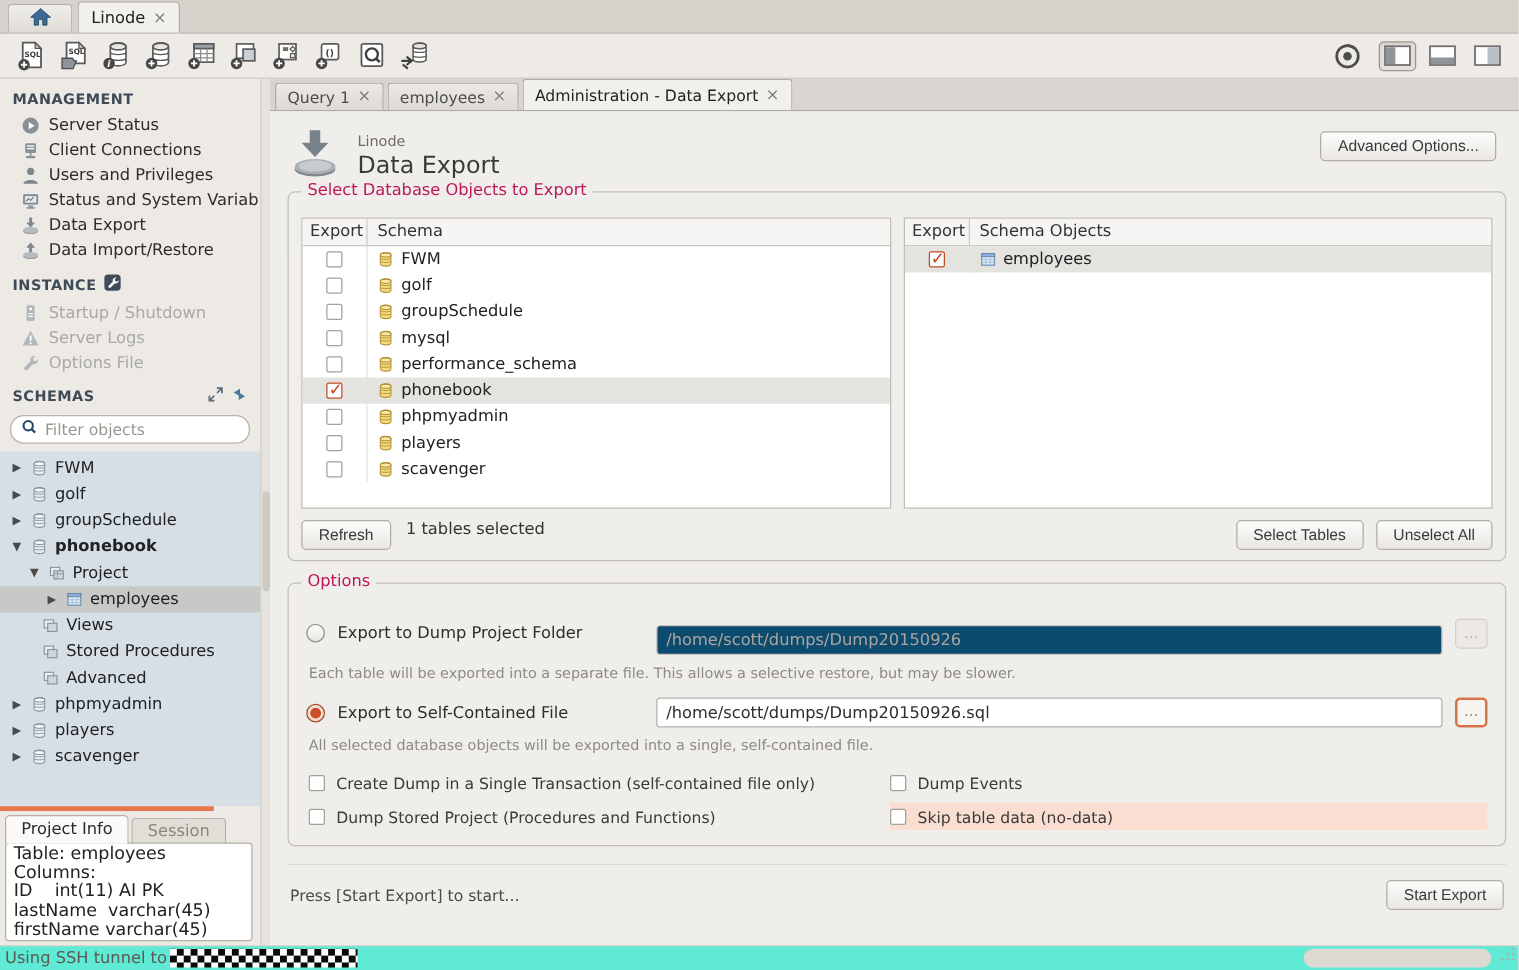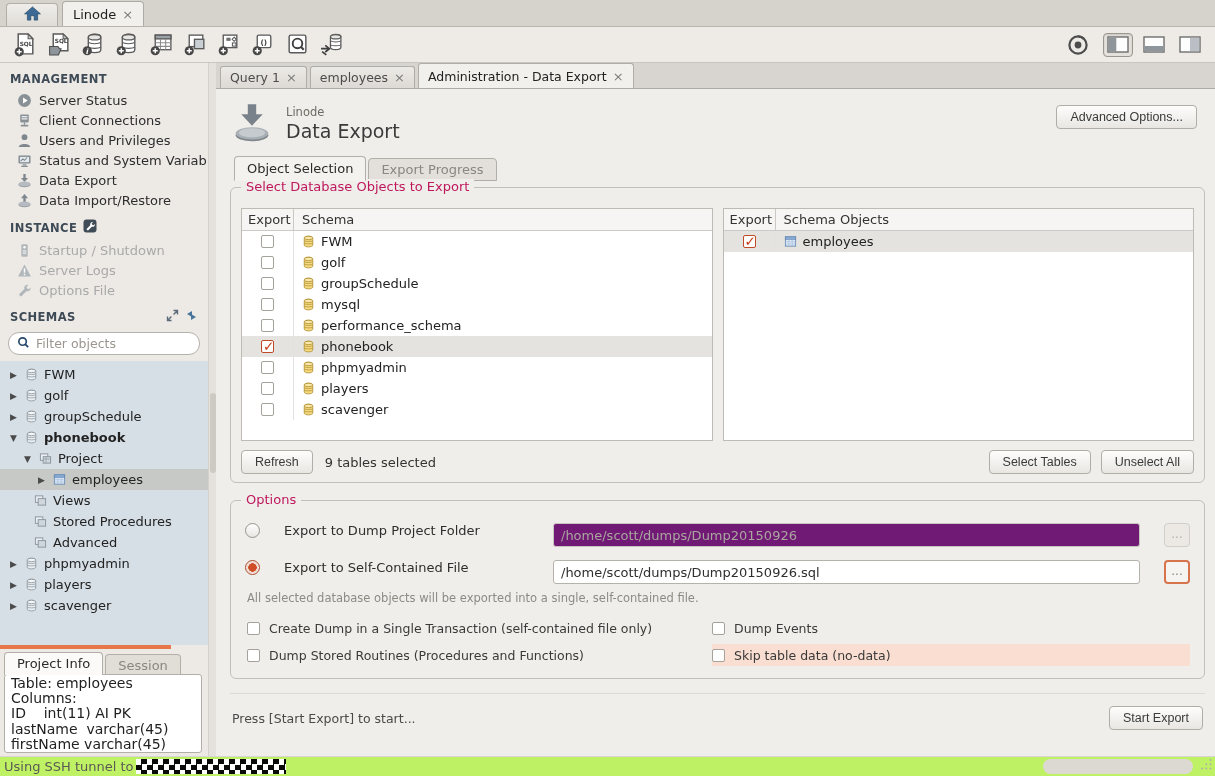--- a/index.html
+++ b/index.html
@@ -85,45 +85,45 @@
   .ohead .hc2 { flex:1; padding:3px 8px; font-size:13px; color:#333; }
   .orow { height:21px; display:flex; align-items:center; }
   .orow.sel { background:#e4e3e0; }
   .oc1 { width:52px; flex:none; display:flex; justify-content:center; align-self:stretch; align-items:center; border-right:1px solid #e3e1de; }
   .oc2 { flex:1; display:flex; align-items:center; gap:6px; padding-left:8px; font-size:13px; color:#222; }
 
   .box { width:13px; height:13px; border:1px solid #a5a19b; border-radius:2px; background:#fff; position:relative; flex:none; }
   .box.checked { border-color:#c04a26; }
   .box.checked::after { content:"✓"; position:absolute; left:1px; top:-3.5px; font-size:13.5px; font-weight:bold; color:#c63d16; }
 
-  .selrow { display:flex; align-items:center; margin-top:9px; gap:12px; }
+  .selrow { display:flex; margin-top:9px; gap:12px; }
   .selcount { font-size:13px; color:#333; }
   .rightbtns { margin-left:auto; display:flex; gap:10px; }
 
   
-  .optrow { display:flex; margin:10px 4px 0; gap:24px; }
+  .optrow { display:flex; align-items:center; margin:10px 4px 0; gap:10px; }
   .radio { width:15px; height:15px; border:1px solid #97938d; border-radius:50%; background:linear-gradient(#fefefe,#e8e6e2); flex:none; }
   .radio.selected { border-color:#a8492a; background:radial-gradient(circle at 50% 50%, #cf4d27 0 4px, #f0ded4 4.5px 6px, #f7ece5 6px); }
   .optlabel { font-size:13px; color:#2e2e2e; width:245px; flex:none; }
   .pathinput { flex:1; height:24px; border:1px solid #b5b1ab; border-radius:3px; background:#fff; font-family:inherit; font-size:13px; color:#2e2e2e; padding:0 7px; outline:none; }
-  .pathinput.disabled { background:#701a75; color:#aaa69f; border-color:#c8c4bf; }
+  .pathinput.disabled { background:#0c4a6e; color:#aaa69f; border-color:#c8c4bf;margin-top:11px; }
   .dots { width:26px; height:24px; border-radius:4px; font-size:12px; text-align:center; line-height:20px; flex:none; }
   .dots.disabled { background:#ece9e5; border:1px solid #d2cfca; color:#b3afa9; }
   .dots.focus { background:#f6f4f1; border:2px solid #d8744c; color:#8b8archive7f; color:#87837d; line-height:18px; }
   .hint { font-size:11.5px; color:#8d8a84; margin:7px 4px 0 6px; }
   .cbgrid { display:grid; grid-template-columns:465px 1fr; row-gap:5px; margin:12px 4px 4px 6px; }
   .cbitem { display:flex; align-items:center; gap:9px; height:22px; font-size:12.5px; color:#3a3a3a; }
   .cbitem.hl { background:#f9ded1; }
 
   .footerrow { display:flex; align-items:center; margin-top:14px; border-top:1px solid #dddad5; padding:12px 2px 0; flex:none; }
   .footnote { font-size:12.5px; color:#4a4a4a; }
   .startbtn { margin-left:auto; }
 
   
-  .statusbar { height:20px; background:#bef264; display:flex; align-items:center; padding-left:4px; flex:none; position:relative; border-top:1px solid #d8d5d0; }
+  .statusbar { height:20px; background:#5eead4; display:flex; align-items:center; padding-left:4px; flex:none; position:relative; border-top:1px solid #d8d5d0; }
   .statustext { font-size:13px; color:#5c5954; }
   .redacted { width:150px; height:15px; margin-left:2px; background:repeating-conic-gradient(#0a0a0a 0% 25%, #fdfdfd 0% 50%) 0 0 / 11px 11px; }
   .hscroll { position:absolute; right:22px; top:2px; width:150px; height:15px; background:#dcd9d3; border-radius:8px; }
   .grip { position:absolute; right:2px; bottom:2px; }
 </style>
 </head>
 <body>
 
 <div class="app">
 
@@ -559,24 +559,20 @@
                 <ellipse cx="20" cy="30.8" rx="15.5" ry="5.8" fill="#a9b0b5"></ellipse>
                 <ellipse cx="20" cy="30.2" rx="12.4" ry="4.3" fill="#c5cbcf"></ellipse>
               </svg></span>
           <div class="adtitles">
             <div class="adsub">Linode</div>
             <div class="adtitle">Data Export</div>
           </div>
           <button class="btn advbtn">Advanced Options...</button>
         </div>
 
-        <div class="subtabs">
-          <div class="subtab active"><span>Object Selection</span></div>
-          <div class="subtab inactive"><span>Export Progress</span></div>
-        </div>
 
         <div class="groupbox">
           <span class="gtitle">Select Database Objects to Export</span>
           <div class="tablesrow">
 
             <div class="otable">
               <div class="ohead">
                 <span class="hc1">Export</span>
                 <span class="hc2">Schema</span>
               </div>
@@ -714,58 +710,59 @@
                       <rect x="1.5" y="2" width="11" height="2.6" fill="#8fb3dd" stroke="#6b8bb5"></rect>
                       <path d="M5.2 4.6 V12 M8.9 4.6 V12 M1.5 7.2 h11 M1.5 9.6 h11" stroke="#a5bdd8" stroke-width="0.7"></path>
                     </svg>
                     <span>employees</span>
                   </span>
                 </div>
             </div>
           </div>
           <div class="selrow">
             <button class="btn">Refresh</button>
-            <span class="selcount">9 tables selected</span>
+            <span class="selcount">1 tables selected</span>
             <span class="rightbtns">
               <button class="btn">Select Tables</button>
               <button class="btn">Unselect All</button>
             </span>
           </div>
         </div>
 
         <div class="groupbox" style="margin-top:17px">
           <span class="gtitle">Options</span>
 
           <div class="optrow">
             <span class="radio"></span>
             <span class="optlabel">Export to Dump Project Folder</span>
             <input class="pathinput disabled" readonly="" value="/home/scott/dumps/Dump20150926" style="">
             <span class="dots disabled">...</span>
           </div>
+          <div class="hint">Each table will be exported into a separate file. This allows a selective restore, but may be slower.</div>
 
           <div class="optrow" style="margin-top:13px">
             <span class="radio selected"></span>
             <span class="optlabel">Export to Self-Contained File</span>
             <input class="pathinput" value="/home/scott/dumps/Dump20150926.sql" style="">
             <span class="dots focus">...</span>
           </div>
           <div class="hint">All selected database objects will be exported into a single, self-contained file.</div>
 
           <div class="cbgrid">
             <div class="cbitem">
                 <span class="box"></span>
                 <span>Create Dump in a Single Transaction (self-contained file only)</span>
               </div>
             <div class="cbitem">
                 <span class="box"></span>
                 <span>Dump Events</span>
               </div>
             <div class="cbitem">
                 <span class="box"></span>
-                <span>Dump Stored Routines (Procedures and Functions)</span>
+                <span>Dump Stored Project (Procedures and Functions)</span>
               </div>
             <div class="cbitem hl">
                 <span class="box"></span>
                 <span>Skip table data (no-data)</span>
               </div>
           </div>
         </div>
 
         <div class="footerrow">
           <span class="footnote">Press [Start Export] to start...</span>

